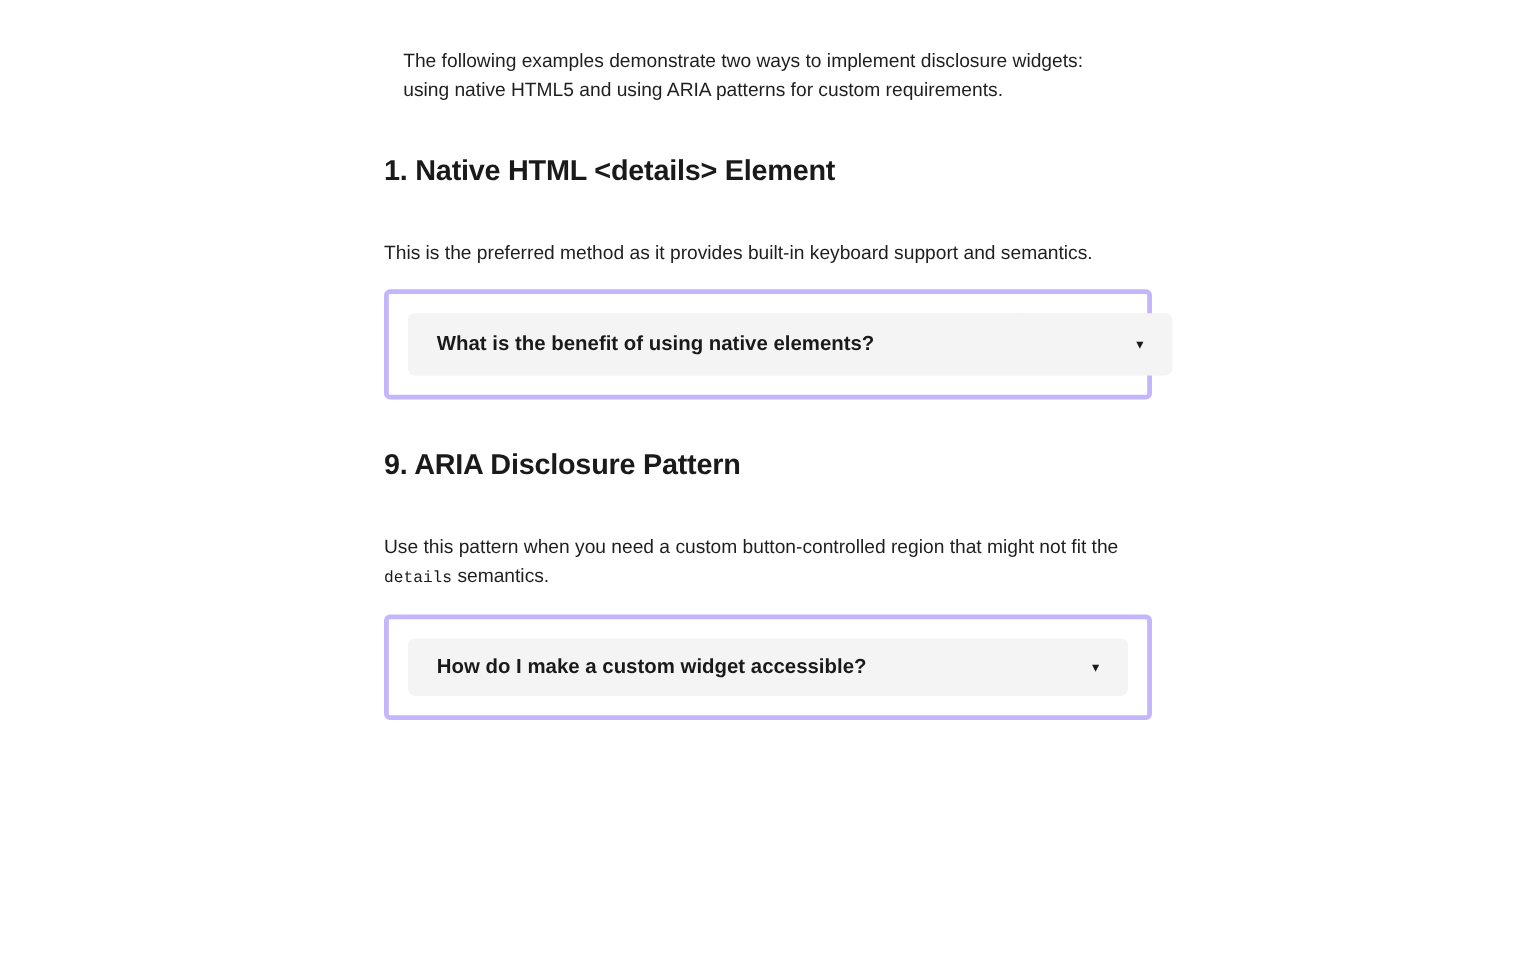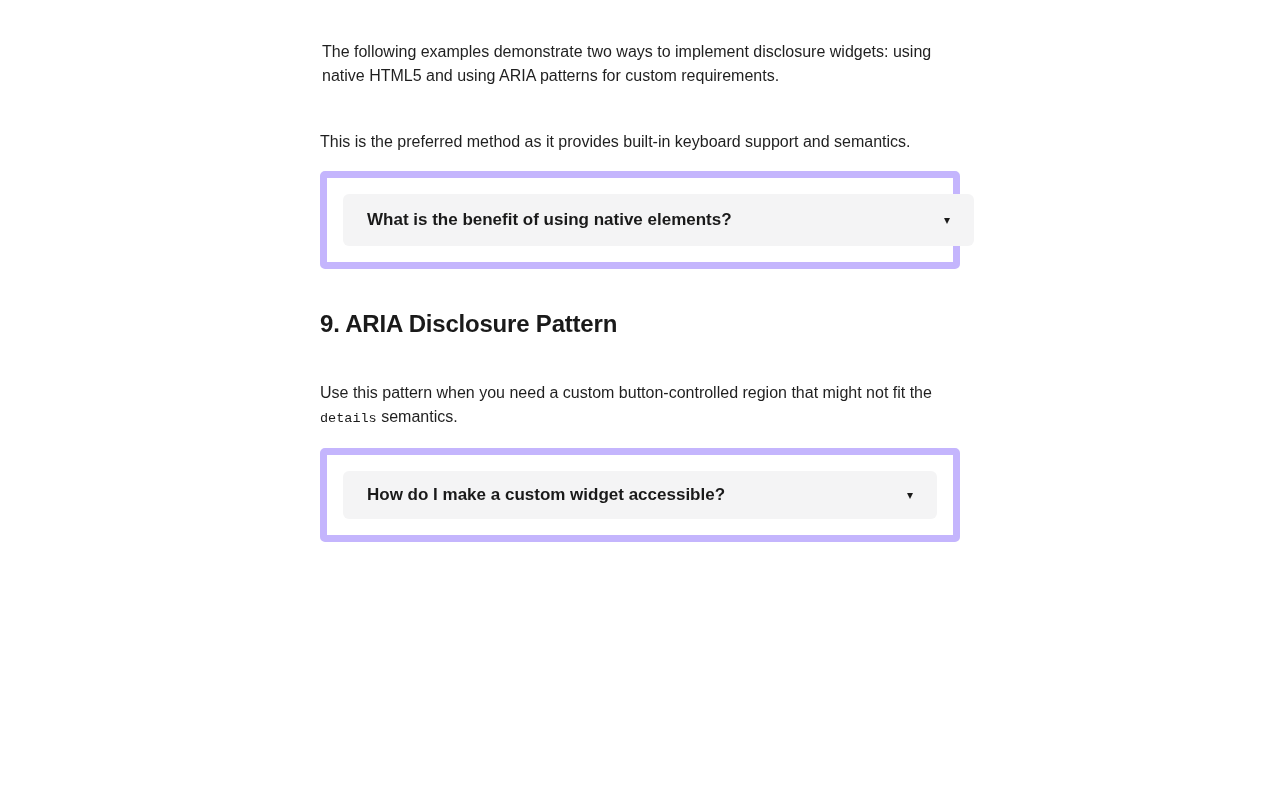--- a/index.html
+++ b/index.html
@@ -19,21 +19,21 @@
   }
   .page-title {
     margin: 26px 0 0;
     font-size: 32px;
     line-height: 38px;
     font-weight: 700;
     letter-spacing: -0.4px;
     color: #1a1a1a;
   }
   .intro {
-    margin: 40px 2px 0;
+    margin: 40px 16px 0;
     font-size: 16px;
     line-height: 24px;
     color: #1f1f1f;
   }
   .section-heading {
     margin: 40px 0 0;
     font-size: 24px;
     line-height: 30px;
     font-weight: 700;
     letter-spacing: -0.2px;
@@ -45,21 +45,21 @@
     line-height: 24px;
     color: #1f1f1f;
   }
   .inline-code {
     font-family: Liberation Mono, monospace;
     font-size: 13.5px;
     color: #1a1a1a;
   }
   .disclosure-box {
     margin: 17px 0 0;
-    border: 7px solid #c4b5fd;
+    border: 4px solid #c4b5fd;
     border-radius: 5px;
     padding: 16px;
   }
   .disclosure-bar {
     background: #f4f4f5;
     border-radius: 6px;
     display: flex;
     align-items: center;
     justify-content: space-between;
     font-weight: 700;
@@ -90,20 +90,21 @@
 </style>
 </head>
 <body>
 
 <div class="container">
 
 
   <p class="intro">The following examples demonstrate two ways to implement disclosure widgets: using native HTML5 and using ARIA patterns for custom requirements.</p>
 
   <section>
+    <h2 class="section-heading">1. Native HTML &lt;details&gt; Element</h2>
     <p class="section-desc">This is the preferred method as it provides built-in keyboard support and semantics.</p>
     <div class="disclosure-box">
       <div class="disclosure-bar bar-native" role="button" aria-expanded="false">
         <span>What is the benefit of using native elements?</span>
         <span class="caret">▾</span>
       </div>
     </div>
   </section>
 
   <section>

